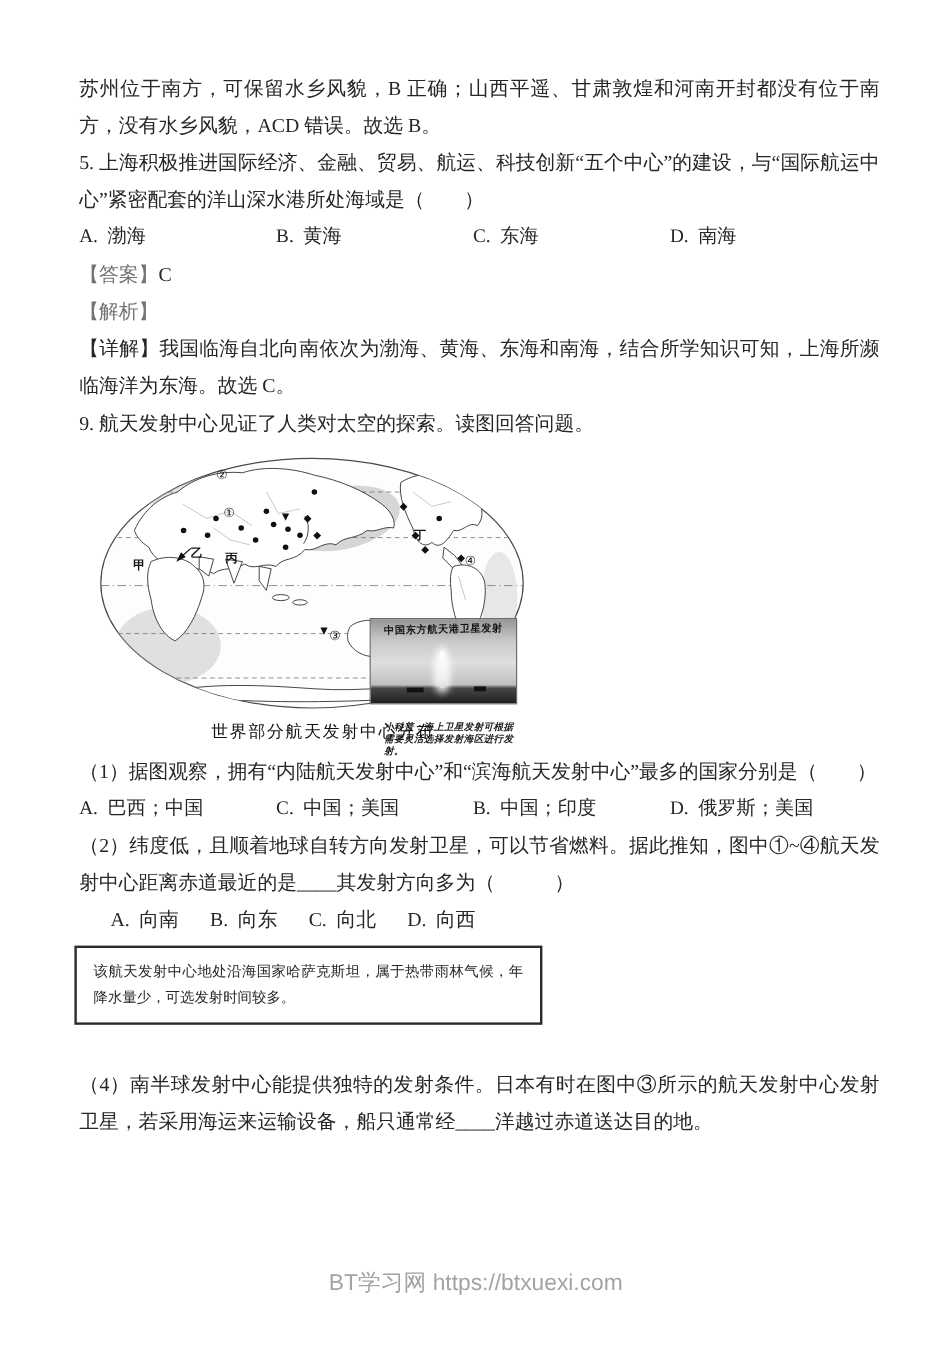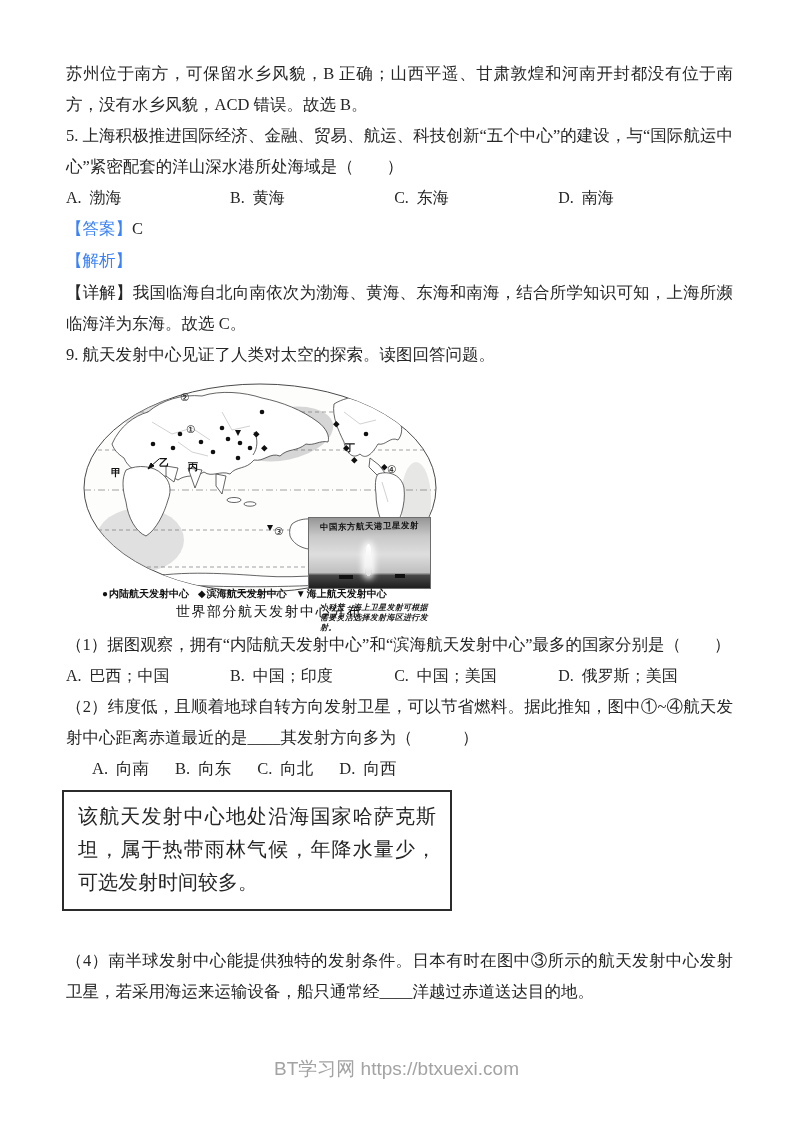--- a/index.html
+++ b/index.html
@@ -29,21 +29,21 @@
   .opts4 .opt{width:24.6%;}
   .opts4 .opt:last-child{width:auto;}
   .opt .ol{margin-right:8px;}
   .optsrow{
     display:flex;
     gap:26px;
     font-size:16.5px;
     line-height:31px;
     margin-left:26px;
   }
-  .blue{color:#3b82f6;font-family:Liberation Mono, monospace;}
+  .blue{color:#737373;}
   
   .mapwrap{
     position:relative;
     width:372px;height:239px;
     margin:12px 0 0 16px;
   }
   .mapsvg{position:absolute;left:0;top:0;}
   .inset{
     position:absolute;left:226px;top:135px;width:123px;height:72px;
     background:linear-gradient(180deg,#969696 0%,#c9c9c9 26%,#dedede 52%,#bfbfbf 78%,#474747 82%,#1f1f1f 100%);
@@ -83,21 +83,21 @@
     position:absolute;left:92px;top:221px;width:190px;text-align:center;
     font-size:14px;font-weight:normal;letter-spacing:1.5px;color:#111;
   }
   
   .descbox{
     box-sizing:border-box;
     width:390px;
     margin:6px 0 0 -4px;
     border:2px solid #2b2b2b;
     padding:8px 14px 10px 14px;
-    font-size:20px;line-height:33px;
+    font-size:12px;line-height:22px;
     text-align:justify;
   }
   .sub4{margin-top:34px;}
   .footer{
     position:absolute;left:0;top:1056px;width:793px;
     text-align:center;
     font-family:"Liberation Sans","DejaVu Sans",sans-serif;
     font-size:19px;color:#a3a3a3;
   }
   .footer a{color:#a3a3a3;text-decoration:none;margin-top:29px;}
@@ -226,35 +226,30 @@
       <div class="plume"></div>
       <div class="ship s1"></div>
       <div class="ship s2"></div>
     </div>
 
     <div class="mapnote">
       <div>小科普：海上卫星发射可根据</div>
       <div>需要灵活选择发射海区进行发射。</div>
     </div>
 
-    <div class="maplegend">
-      <span><span class="sym">●</span><span>内陆航天发射中心</span></span>
-      <span><span class="sym">◆</span><span>滨海航天发射中心</span></span>
-      <span><span class="sym">▼</span><span>海上航天发射中心</span></span>
-    </div>
 
     <div class="mapcaption">世界部分航天发射中心分布</div>
   </div>
 
   <p class="line" style="margin-top:8px;">（1）据图观察，拥有“内陆航天发射中心”和“滨海航天发射中心”最多的国家分别是（　　）</p>
 
   <div class="opts4">
     <span class="opt"><span class="ol">A.</span><span>巴西；中国</span></span>
+    <span class="opt"><span class="ol">C.</span><span>中国；美国</span></span>
     <span class="opt"><span class="ol">B.</span><span>中国；印度</span></span>
-    <span class="opt"><span class="ol">C.</span><span>中国；美国</span></span>
     <span class="opt"><span class="ol">D.</span><span>俄罗斯；美国</span></span>
   </div>
 
   <p class="line">（2）纬度低，且顺着地球自转方向发射卫星，可以节省燃料。据此推知，图中①~④航天发射中心距离赤道最近的是____其发射方向多为（　　　）</p>
 
   <div class="optsrow">
     <span class="opt"><span class="ol">A.</span><span>向南</span></span>
     <span class="opt"><span class="ol">B.</span><span>向东</span></span>
     <span class="opt"><span class="ol">C.</span><span>向北</span></span>
     <span class="opt"><span class="ol">D.</span><span>向西</span></span>

